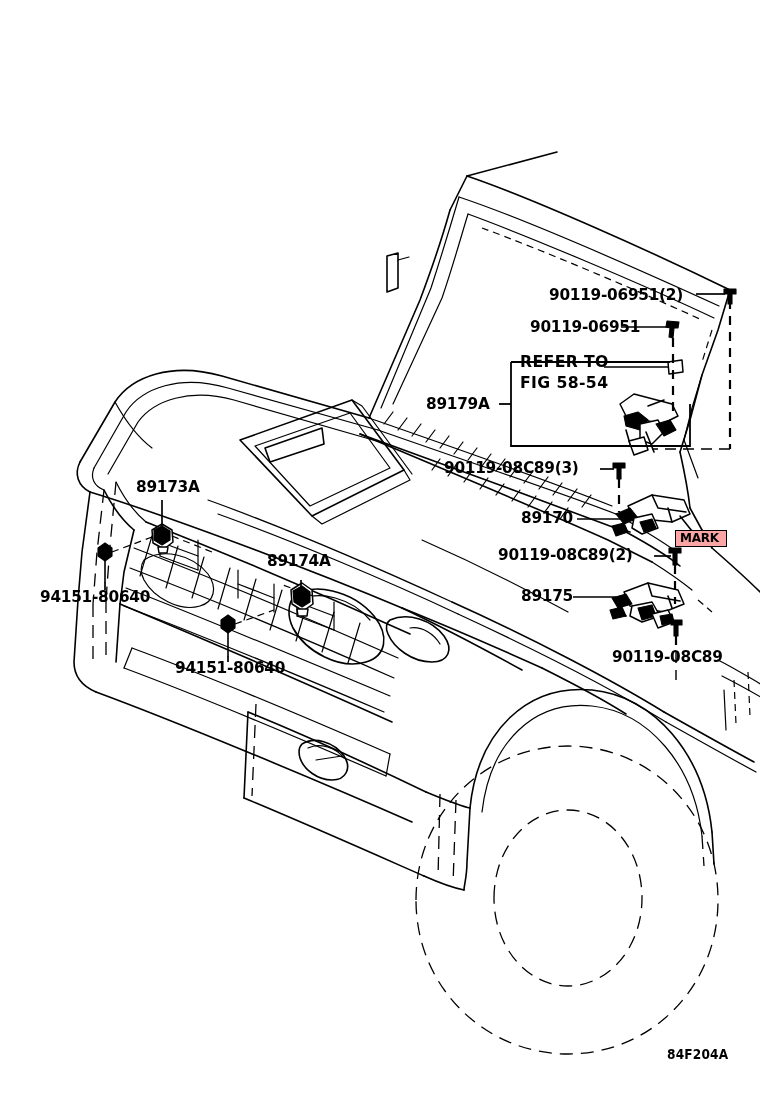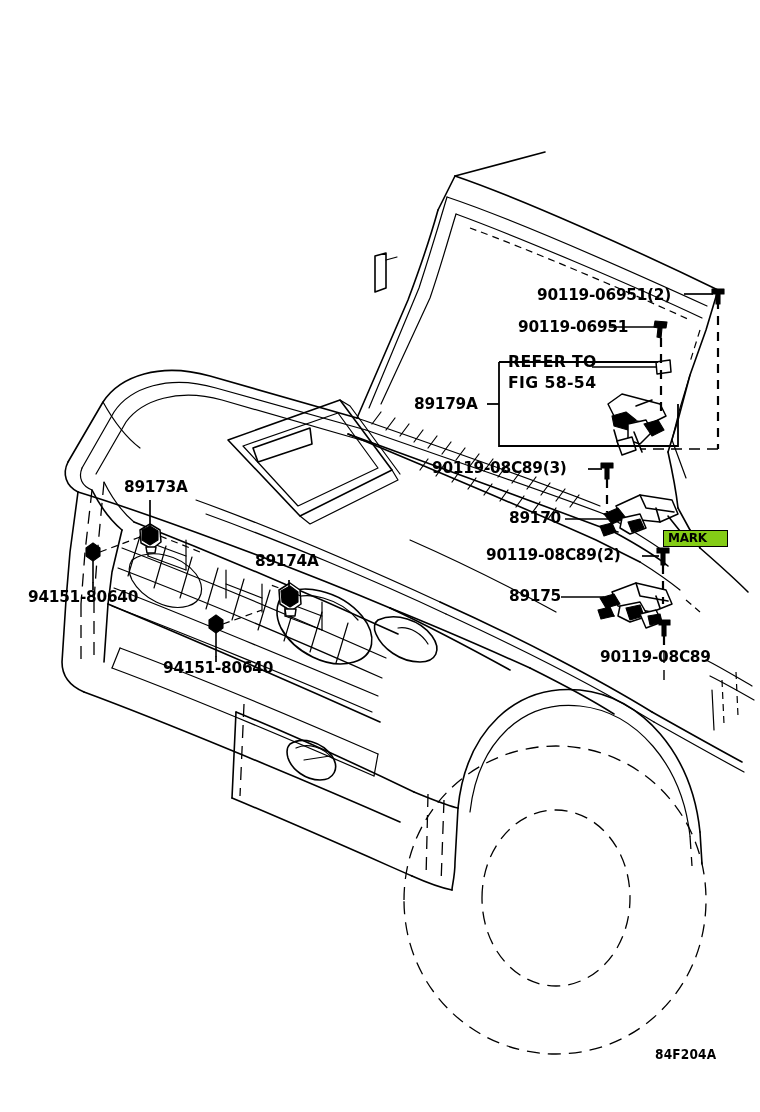--- a/index.html
+++ b/index.html
@@ -9,21 +9,21 @@
   }
   body {
     width: 760px;
     height: 1112px;
     position: relative;
     font-family: "DejaVu Sans", sans-serif;
     overflow: hidden;
   }
   #diagram-root {
     position: absolute;
-    left: 0; top: 0;
+    left: 12px; top: 0;
     width: 639px;
     height: 1112px;
   }
   svg.diagram {
     display: block;
     width: 760px;
     height: 1112px;
   }
   
   .ln {
@@ -108,22 +108,22 @@
     transform-origin: left center;
   }
   .lbl-mark {
     position: absolute;
     font-family: "DejaVu Sans", sans-serif;
     font-weight: bold;
     font-size: 12px;
     letter-spacing: -0.2px;
     color: #000000;
     border: 1.7px solid #000000;
-    background: #84cc16;
-    padding: 1px 20px 2px 4px;
+    background: #fca5a5;
+    padding: 1px 7px 2px 4px;
     line-height: 1;
     white-space: pre;
   }
   .lbl-refer {
     position: absolute;
     font-family: "DejaVu Sans", sans-serif;
     font-weight: bold;
     font-size: 16.5px;
     letter-spacing: 0.4px;
     color: #000000;

